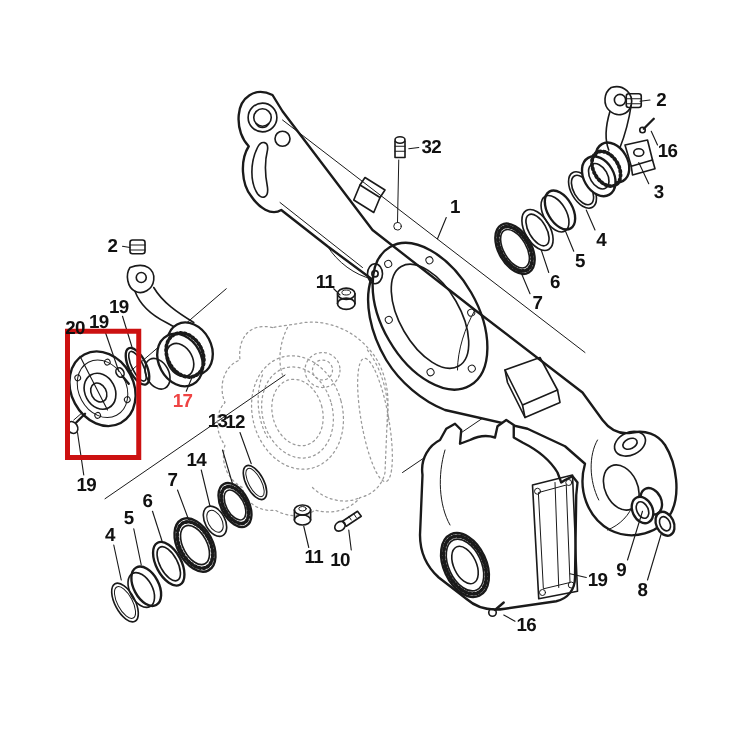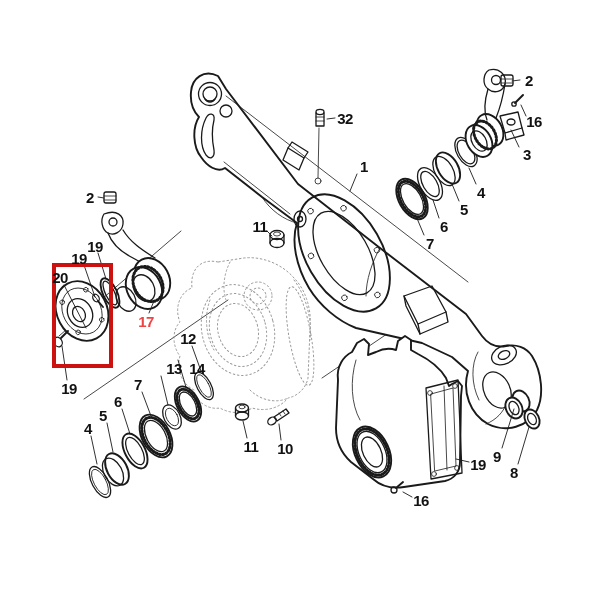--- a/index.html
+++ b/index.html
@@ -288,30 +288,30 @@
       <div class="part-label" style="left: 527px; top: 154px; color: rgb(17, 17, 17);">3</div>
       <div class="part-label" style="left: 481px; top: 192px; color: rgb(17, 17, 17);">4</div>
       <div class="part-label" style="left: 464px; top: 209px; color: rgb(17, 17, 17);">5</div>
       <div class="part-label" style="left: 444px; top: 226px; color: rgb(17, 17, 17);">6</div>
       <div class="part-label" style="left: 430px; top: 243px; color: rgb(17, 17, 17);">7</div>
       <div class="part-label" style="left: 345px; top: 118px; color: rgb(17, 17, 17);">32</div>
       <div class="part-label" style="left: 90px; top: 197px; color: rgb(17, 17, 17);">2</div>
       <div class="part-label" style="left: 260px; top: 226px; color: rgb(17, 17, 17);">11</div>
       <div class="part-label" style="left: 95px; top: 246px; color: rgb(17, 17, 17);">19</div>
       <div class="part-label" style="left: 79px; top: 258px; color: rgb(17, 17, 17);">19</div>
-      <div class="part-label" style="left: 60px; top: 277px; color: rgb(17, 17, 17);">20</div>
+      <div class="part-label" style="left: 60px; top: 263px; color: rgb(17, 17, 17);">20</div>
       <div class="part-label" style="left: 146px; top: 321px; color: #ef4444;">17</div>
       <div class="part-label" style="left: 69px; top: 388px; color: rgb(17, 17, 17);">19</div>
       <div class="part-label" style="left: 188px; top: 338px; color: rgb(17, 17, 17); text-align: right;">12</div>
-      <div class="part-label" style="left: 174px; top: 368px; color: rgb(17, 17, 17);">13</div>
-      <div class="part-label" style="left: 157px; top: 368px; color: rgb(17, 17, 17); margin-left: 40px;">14</div>
+      <div class="part-label" style="left: 174px; top: 337px; color: rgb(17, 17, 17);">13</div>
+      <div class="part-label" style="left: 157px; top: 368px; color: rgb(17, 17, 17);">14</div>
       <div class="part-label" style="left: 138px; top: 384px; color: rgb(17, 17, 17);">7</div>
       <div class="part-label" style="left: 118px; top: 401px; color: rgb(17, 17, 17);">6</div>
       <div class="part-label" style="left: 103px; top: 415px; color: rgb(17, 17, 17);">5</div>
       <div class="part-label" style="left: 88px; top: 428px; color: rgb(17, 17, 17);">4</div>
       <div class="part-label" style="left: 251px; top: 446px; color: rgb(17, 17, 17);">11</div>
-      <div class="part-label" style="left: 285px; top: 448px; color: rgb(17, 17, 17);">10</div>
+      <div class="part-label" style="left: 272px; top: 448px; color: rgb(17, 17, 17);">10</div>
       <div class="part-label" style="left: 478px; top: 464px; color: rgb(17, 17, 17);">19</div>
       <div class="part-label" style="left: 421px; top: 500px; color: rgb(17, 17, 17);">16</div>
       <div class="part-label" style="left: 497px; top: 456px; color: rgb(17, 17, 17);">9</div>
       <div class="part-label" style="left: 514px; top: 472px; color: rgb(17, 17, 17);">8</div>
     </div>
 </div>
 
 </body></html>

